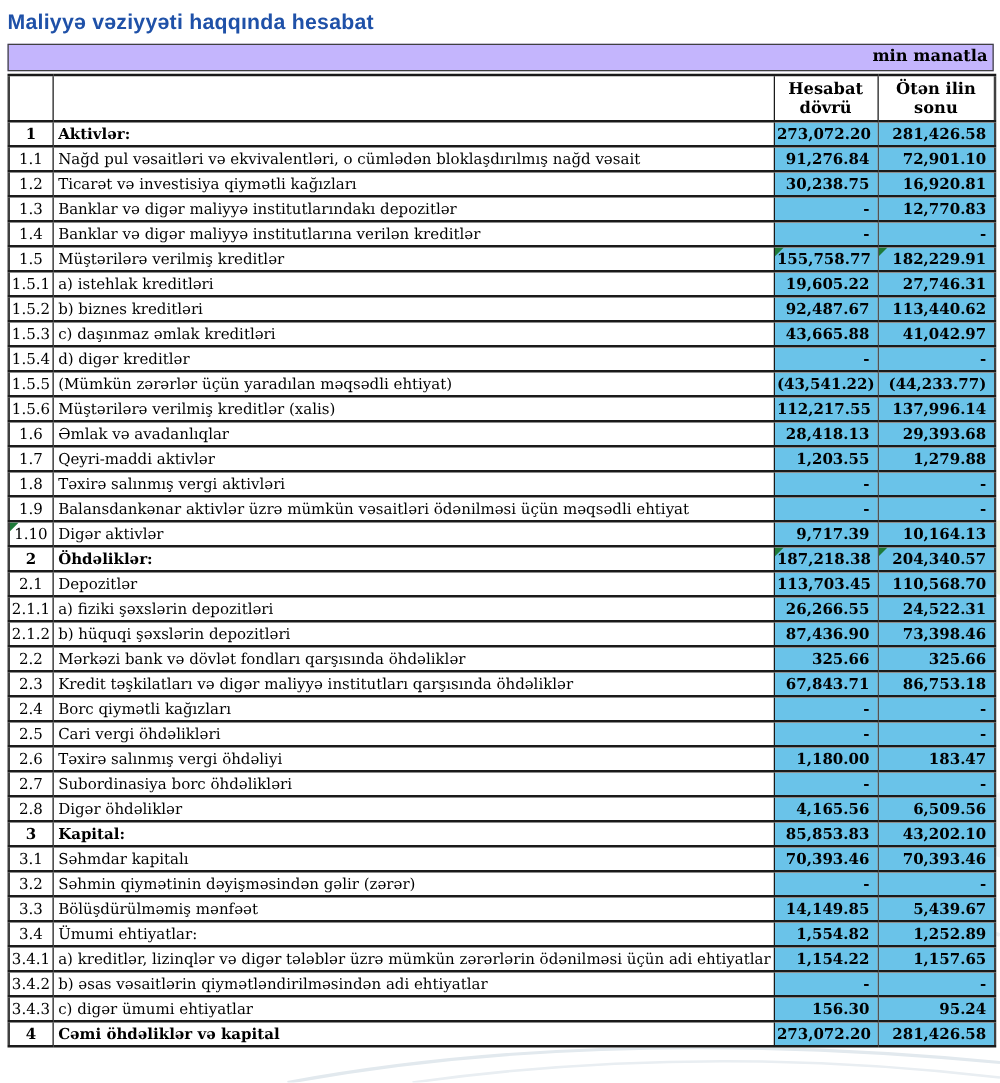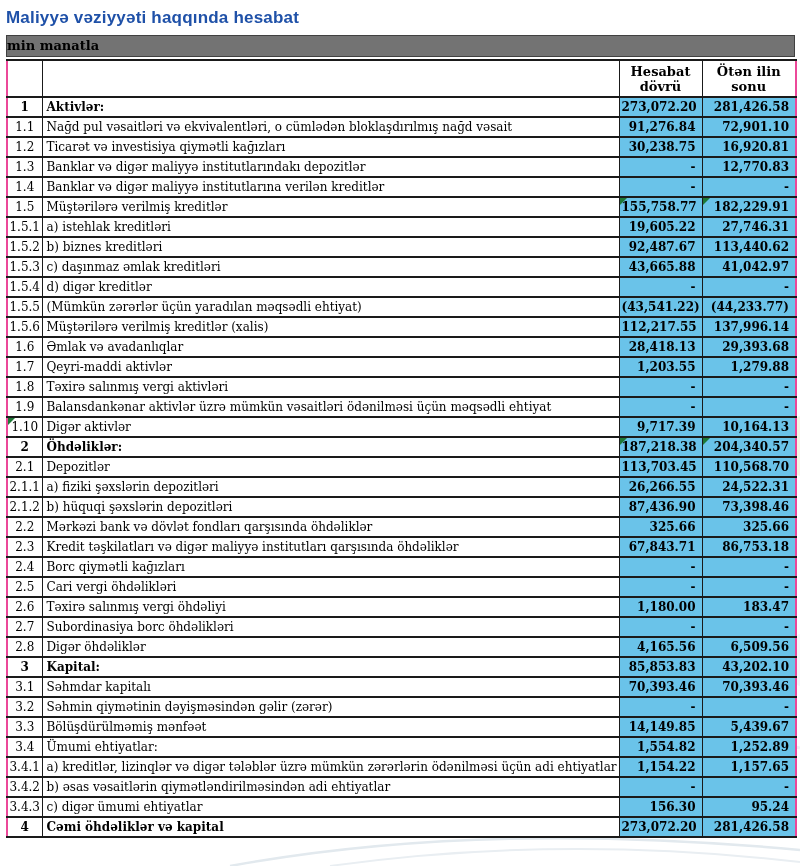--- a/index.html
+++ b/index.html
@@ -17,34 +17,34 @@
     font-size:17px;
     font-weight:bold;
     color:#1f51a8;
     text-align:left;
     margin:2px 0 7px 0;
     letter-spacing:.2px;
   }
   .unit-strip{
     border:1px solid #404040;
     height:20px;line-height:20px;
-    text-align:left;
+    text-align:right;
     font-weight:bold;
     font-size:13px;
     padding-right:4px;
-    background:#737373;
+    background:#c4b5fd;
     margin-bottom:2px;
   }
   table.balance{
     border-collapse:collapse;
     table-layout:fixed;
     width:789px;
     background:#fff;
   }
-  table.balance{border:2px solid #ec4899;}
+  table.balance{border:2px solid #404040;}
   .balance th, .balance td{
     border-top:2px solid #1a1a1a;
     border-bottom:2px solid #1a1a1a;
     border-left:1px solid #1a1a1a;
     border-right:1px solid #1a1a1a;
     box-sizing:border-box;
     overflow:hidden;
   }
   .balance thead th{
     height:37px;

